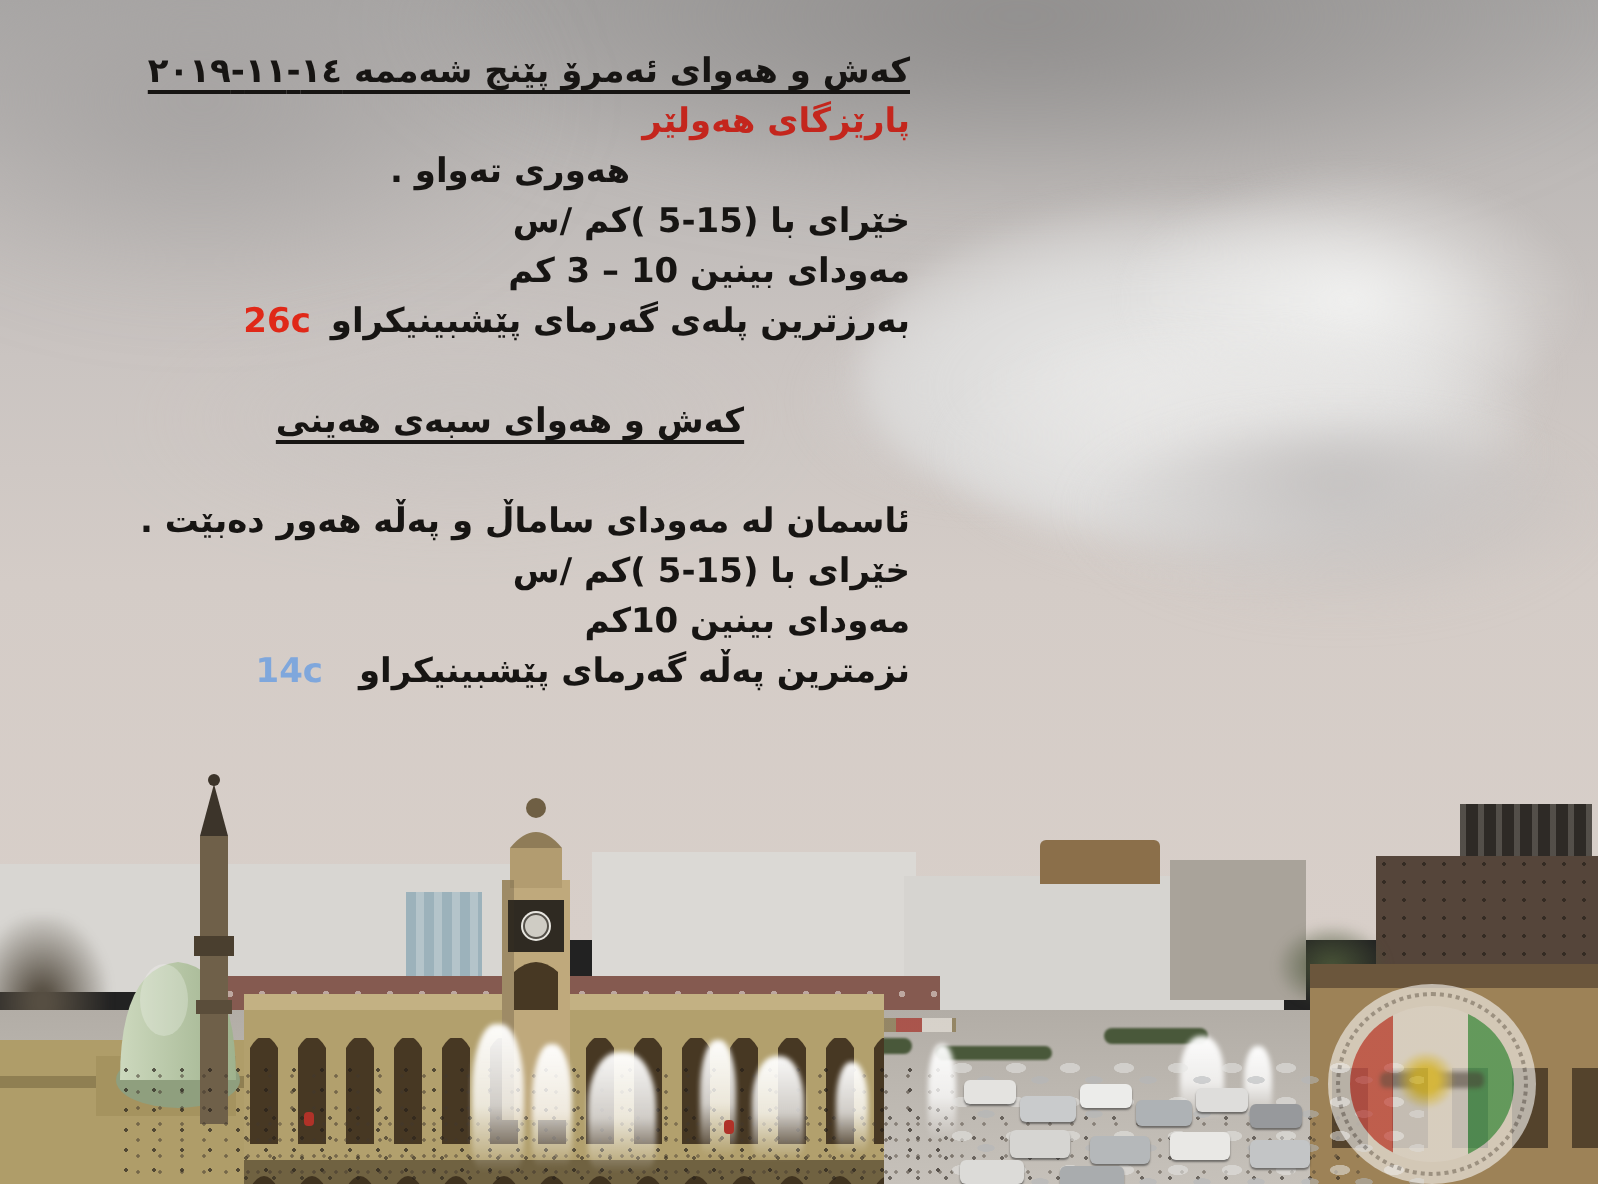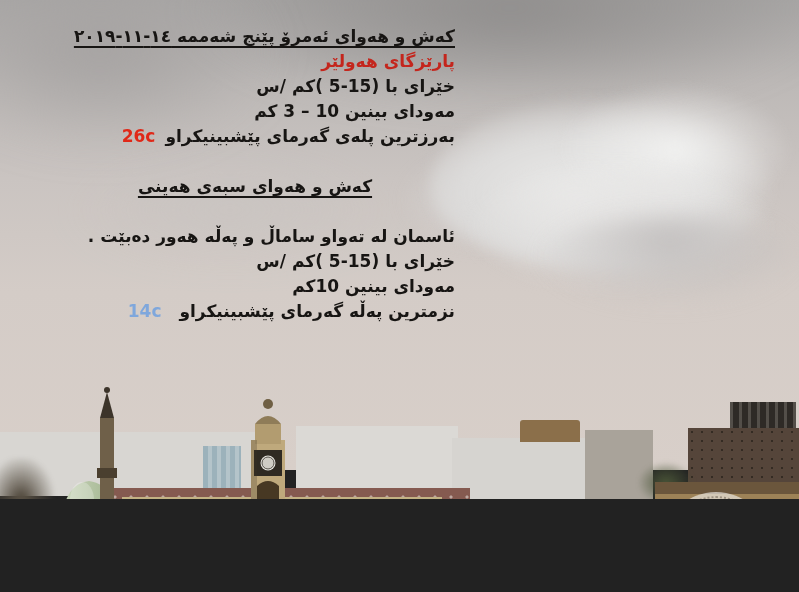--- a/index.html
+++ b/index.html
@@ -1,16 +1,16 @@
 <!DOCTYPE html>
 <html style="--heading-red: #c4261d; --temp-low: #7fa7dc; --temp-high: #e02818; --text: #171513;"><head>
 <meta charset="utf-8">
 <style>
   html,body{margin:0;padding:0;background:#222;}
-  .stage{position:relative;width:799px;height:499px;overflow:hidden;
+  .stage{position:relative;width:799px;height:592px;overflow:hidden;
          font-family:"DejaVu Sans",sans-serif;}
   .abs{position:absolute;}
 
   
   .sky{left:0;top:0;width:799px;height:470px;
     background:linear-gradient(180deg,#a9a7a6 0%,#bdb9b7 18%,#cac4c1 38%,#d4ccc7 62%,#d8cfc9 100%);}
   .sky-dark-top{left:180px;top:-60px;width:660px;height:170px;border-radius:50%;
     background:radial-gradient(ellipse at 50% 40%,#8f8d8c 0%,rgba(143,141,140,0) 70%);filter:blur(18px);}
   .sky-dark-left{left:-80px;top:-50px;width:360px;height:200px;border-radius:50%;
     background:radial-gradient(ellipse,#a5a2a1 0%,rgba(165,162,161,0) 70%);filter:blur(22px);}
@@ -233,25 +233,26 @@
     <div class="logo-ring"></div>
     <div class="logo-marks"></div>
     <div class="logo-inner"></div>
     <div class="logo-skyline"></div>
     <div class="logo-sun"></div>
   </div>
 
   <div class="abs panel" dir="rtl">
     <div class="ln u">كەش و هەواى ئەمرۆ پێنج شەممە ١٤-١١-٢٠١٩</div>
     <div class="ln left redhead">پارێزگاى هەولێر</div>
+    <div class="ln center">هەورى تەواو .</div>
     <div class="ln">خێراى با (15-5 )كم /س</div>
     <div class="ln">مەوداى بينين 10 – 3  كم</div>
     <div class="ln"><span>بەرزترين پلەى گەرماى پێشبينيكراو</span><span class="val hot">26c</span></div>
     <div class="sp"></div>
     <div class="ln u center">كەش و هەواى سبەى هەينى</div>
     <div class="sp"></div>
-    <div class="ln">ئاسمان لە تەواو ساماڵ و پەڵە هەور دەبێت .</div>
+    <div class="ln">ئاسمان لە مەوداى ساماڵ و پەڵە هەور دەبێت .</div>
     <div class="ln">خێراى با (15-5 )كم /س</div>
     <div class="ln">مەوداى بينين 10كم</div>
     <div class="ln"><span>نزمترين پەڵە گەرماى پێشبينيكراو</span><span class="val blue">14c</span></div>
   </div>
 
 </div>
 
 </body></html>

